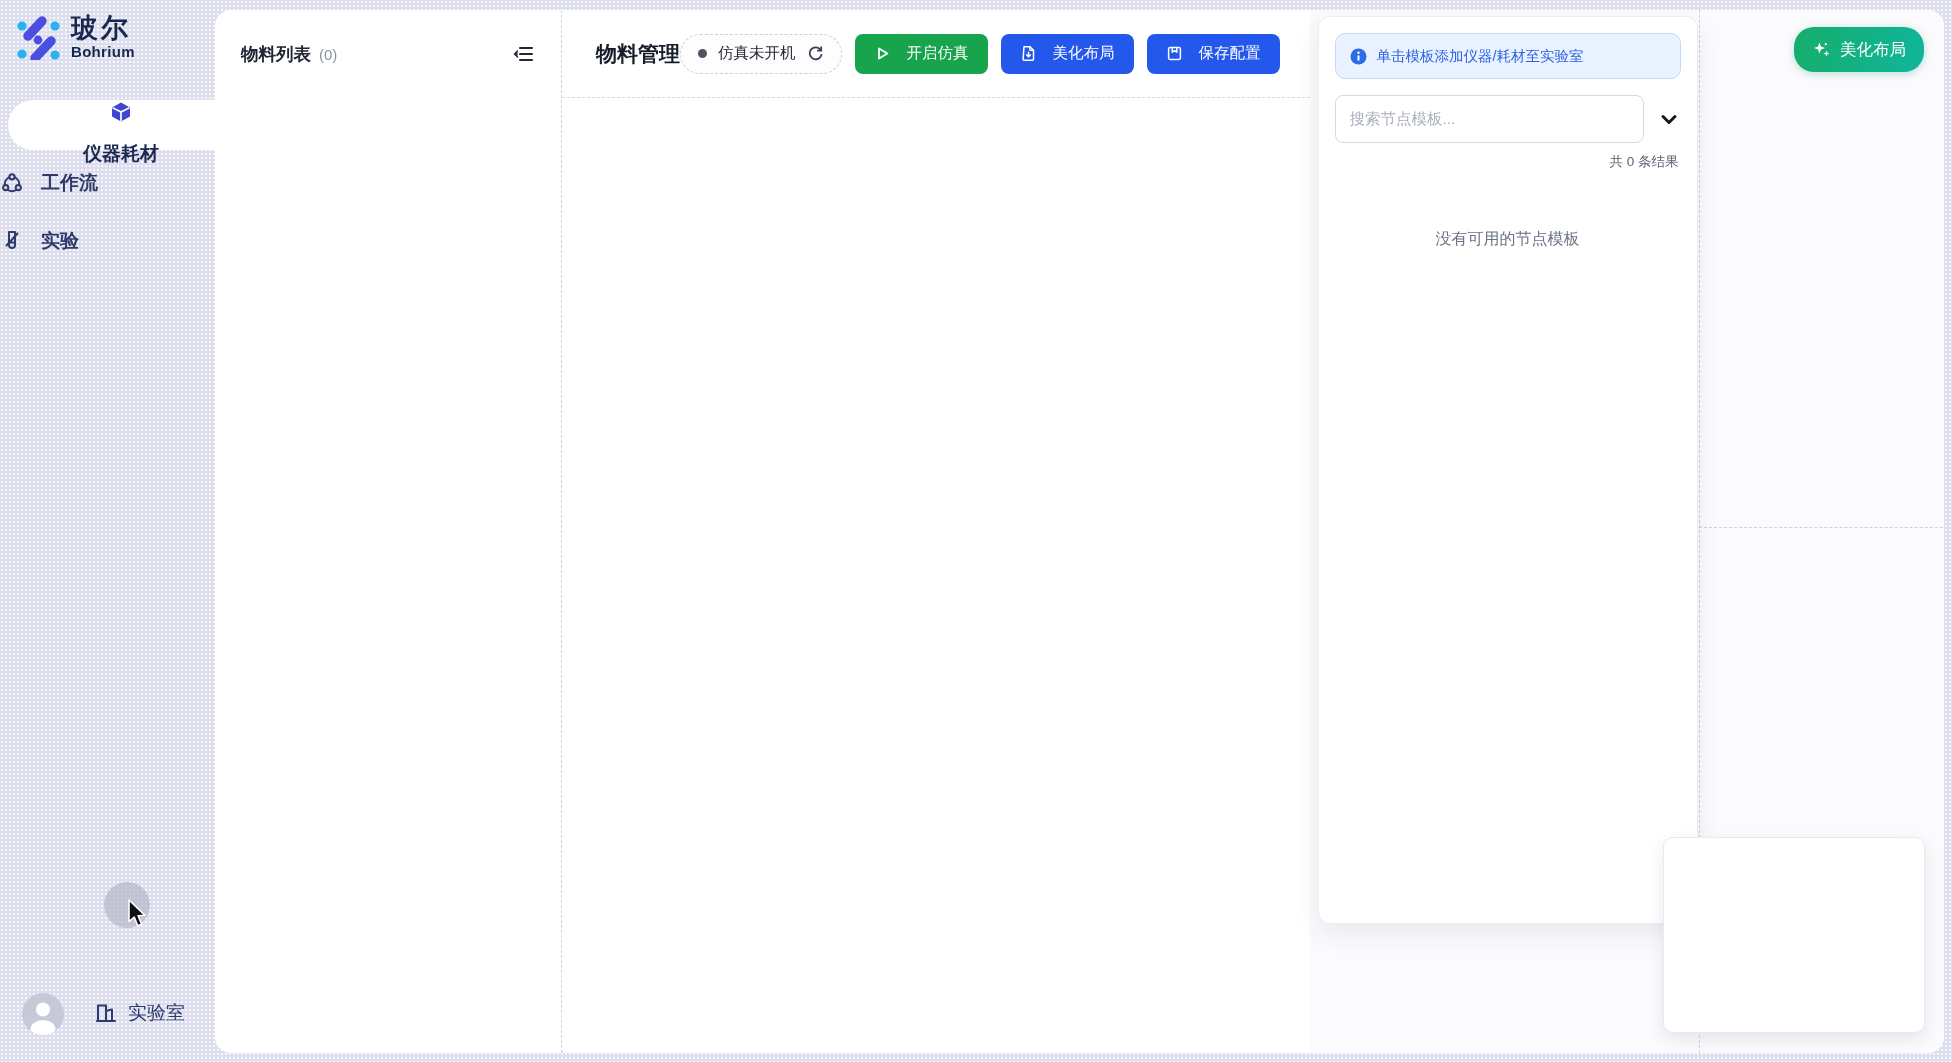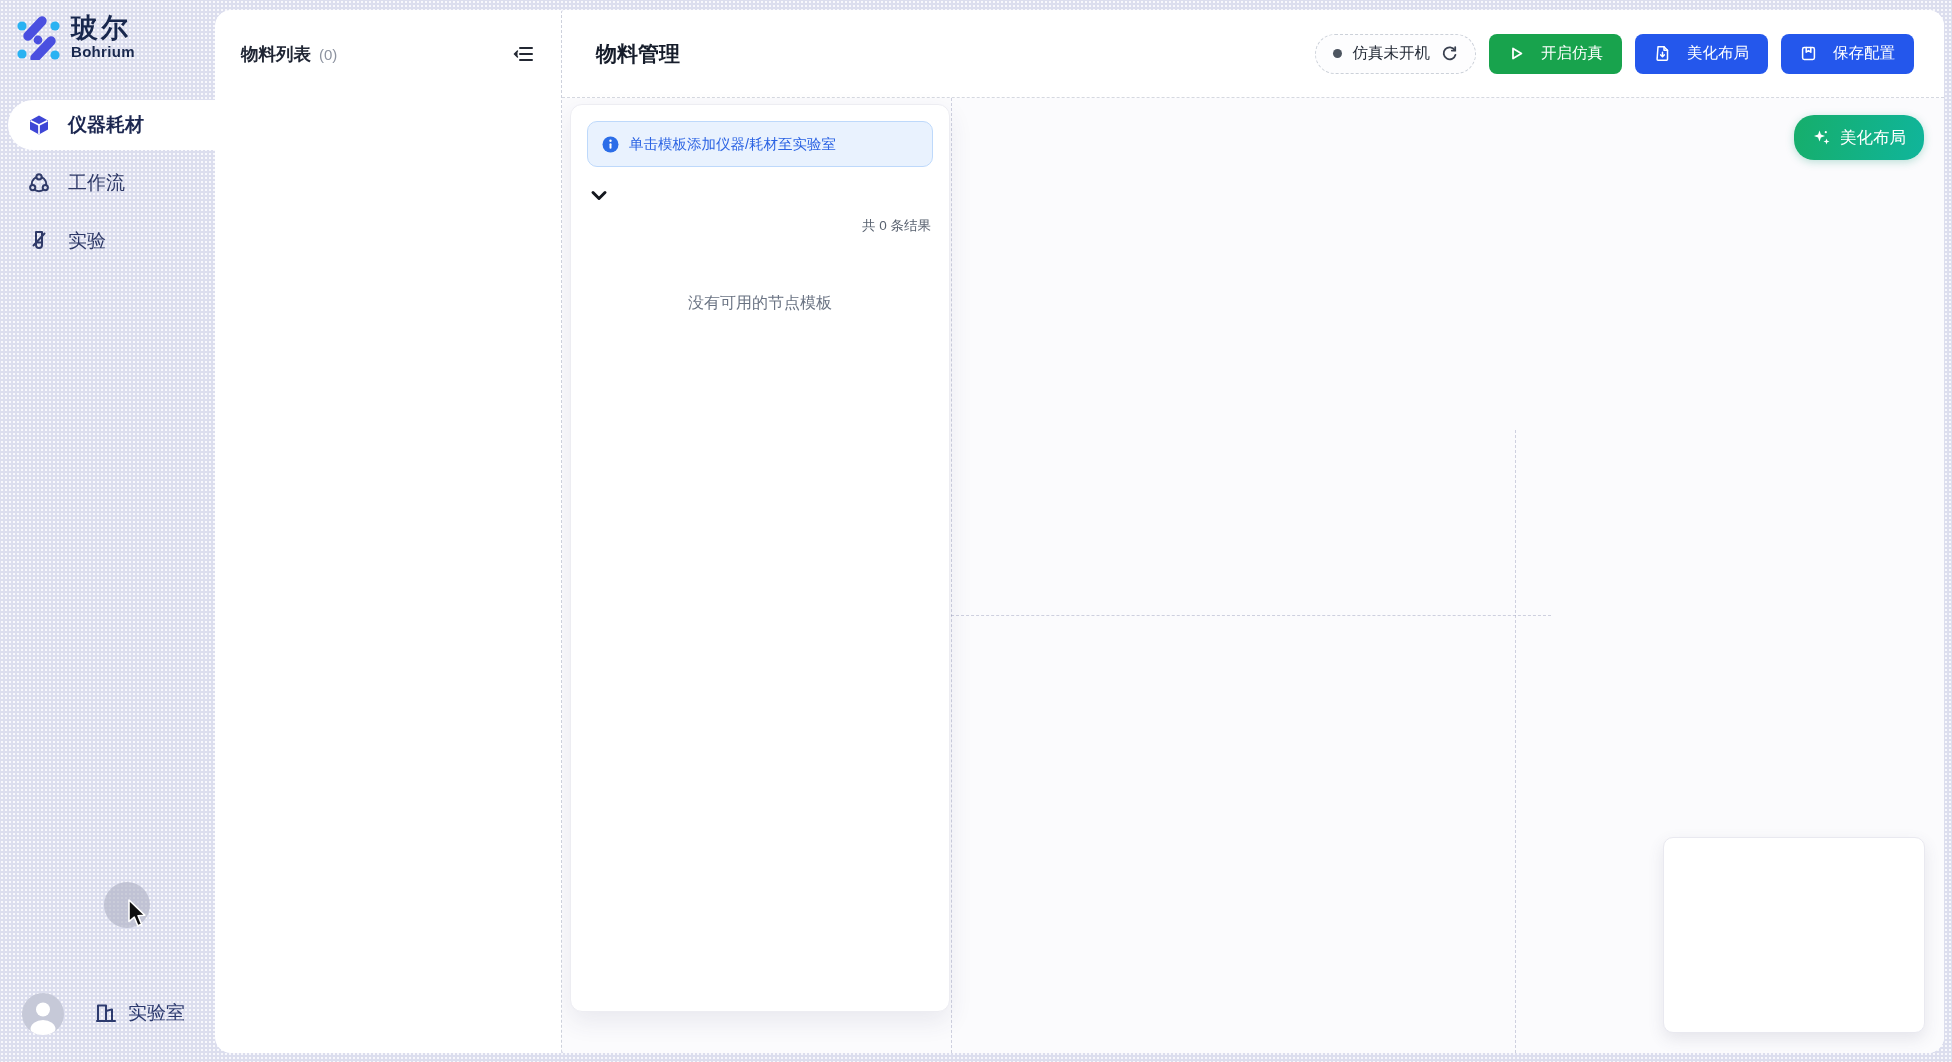--- a/index.html
+++ b/index.html
@@ -19,26 +19,26 @@
   
   .sidebar{ position:absolute; left:0; top:0; width:215px; height:1062px; padding-top:12px; }
   .logo-row{ display:flex; align-items:flex-start; margin-left:14px; }
   .logo-mark{ width:48px; height:48px; flex:none; }
   .logo-text{ margin-left:9px; margin-top:1px; }
   .logo-zh{ font-size:27px; font-weight:700; color:#18274d; letter-spacing:3px; line-height:30px;}
   .logo-en{ font-size:15px; font-weight:700; color:#18274d; line-height:17px; letter-spacing:.3px;}
   .nav{ margin-top:40px; }
   .nav-item{
     height:50px; margin-bottom:8px; display:flex; align-items:center; gap:17px;
-    padding-left:27px; font-size:19px; font-weight:400; color:#2f3a68; cursor:pointer;
+    font-size:19px; font-weight:700; color:#2f3a68; cursor:pointer;
   }
   .nav-item .nicon{ width:24px; height:24px; flex:none; display:flex; }
   .nav-item.active{
     background:#ffffff; margin-left:8px; padding-left:19px;
-    border-radius:25px 0 0 25px; color:#1c2750; font-weight:700;
+    border-radius:25px 0 0 25px; color:#1c2750; font-weight:700;flex-direction:column;
   }
   .side-bottom{ position:absolute; left:0; bottom:26px; width:215px; height:44px; }
   .avatar{
     position:absolute; left:22px; top:1px; width:42px; height:42px; border-radius:50%;
     background:#c6c9d8; overflow:hidden;
   }
   .avatar svg{ width:42px; height:42px; }
   .lab-chip{ position:absolute; left:93px; top:8px; display:flex; align-items:center; gap:9px;
     color:#2c3a6e; font-size:19px; font-weight:500; cursor:pointer;}
   .lab-chip svg{ width:26px; height:26px; }
@@ -56,21 +56,21 @@
   .list-head{ display:flex; align-items:center; padding:32px 26px 0 26px; }
   .list-title{ font-size:17.5px; font-weight:700; color:#202634; }
   .list-count{ font-size:15px; color:#8d93a0; margin-left:8px; }
   .fold-btn{ margin-left:auto; width:22px; height:22px; cursor:pointer; display:flex; }
 
   
   .main-card{
     position:absolute; left:561px; top:10px; width:1383px; height:1043px;
     background:#fff; border-radius:4px 16px 16px 4px;
     border-left:1px dashed #cdd1dc;
-    display:flex; flex-direction:column; overflow:hidden;
+    display:flex; flex-direction:row; overflow:hidden;
   }
   .main-header{
     height:88px; flex:none; display:flex; align-items:center;
     padding:0 30px 0 34px; border-bottom:1px dashed #d5d8e0; background:#fff;
   }
   .page-title{ font-size:21px; font-weight:700; color:#161d2b; }
   .actions{ margin-left:auto; display:flex; align-items:center; gap:13px; }
   .status-pill{
     height:40px; border-radius:20px; border:1px dashed #ccd1d9; background:#fdfdfe;
     display:flex; align-items:center; gap:11px; padding:0 17px; cursor:default;
@@ -282,20 +282,21 @@
         <div class="info-banner">
           <svg viewBox="0 0 17 17">
             <circle cx="8.5" cy="8.5" r="8" fill="#2b6de8"></circle>
             <rect x="7.5" y="7.2" width="2" height="5.6" rx="1" fill="#ffffff"></rect>
             <circle cx="8.5" cy="4.7" r="1.2" fill="#ffffff"></circle>
           </svg>
           <span class="info-text">单击模板添加仪器/耗材至实验室</span>
         </div>
 
         <div class="search-row">
+          <input class="search-input" type="text" placeholder="搜索节点模板..." style="">
           <span class="chev-btn">
             <svg viewBox="0 0 24 24" fill="none" stroke="#14171e" stroke-width="3" stroke-linecap="round" stroke-linejoin="round">
               <path d="M6 9.5 L12 15.5 L18 9.5"></path>
             </svg>
           </span>
         </div>
 
         <div class="result-count">共 0 条结果</div>
         <div class="empty-text">没有可用的节点模板</div>
       </div>

